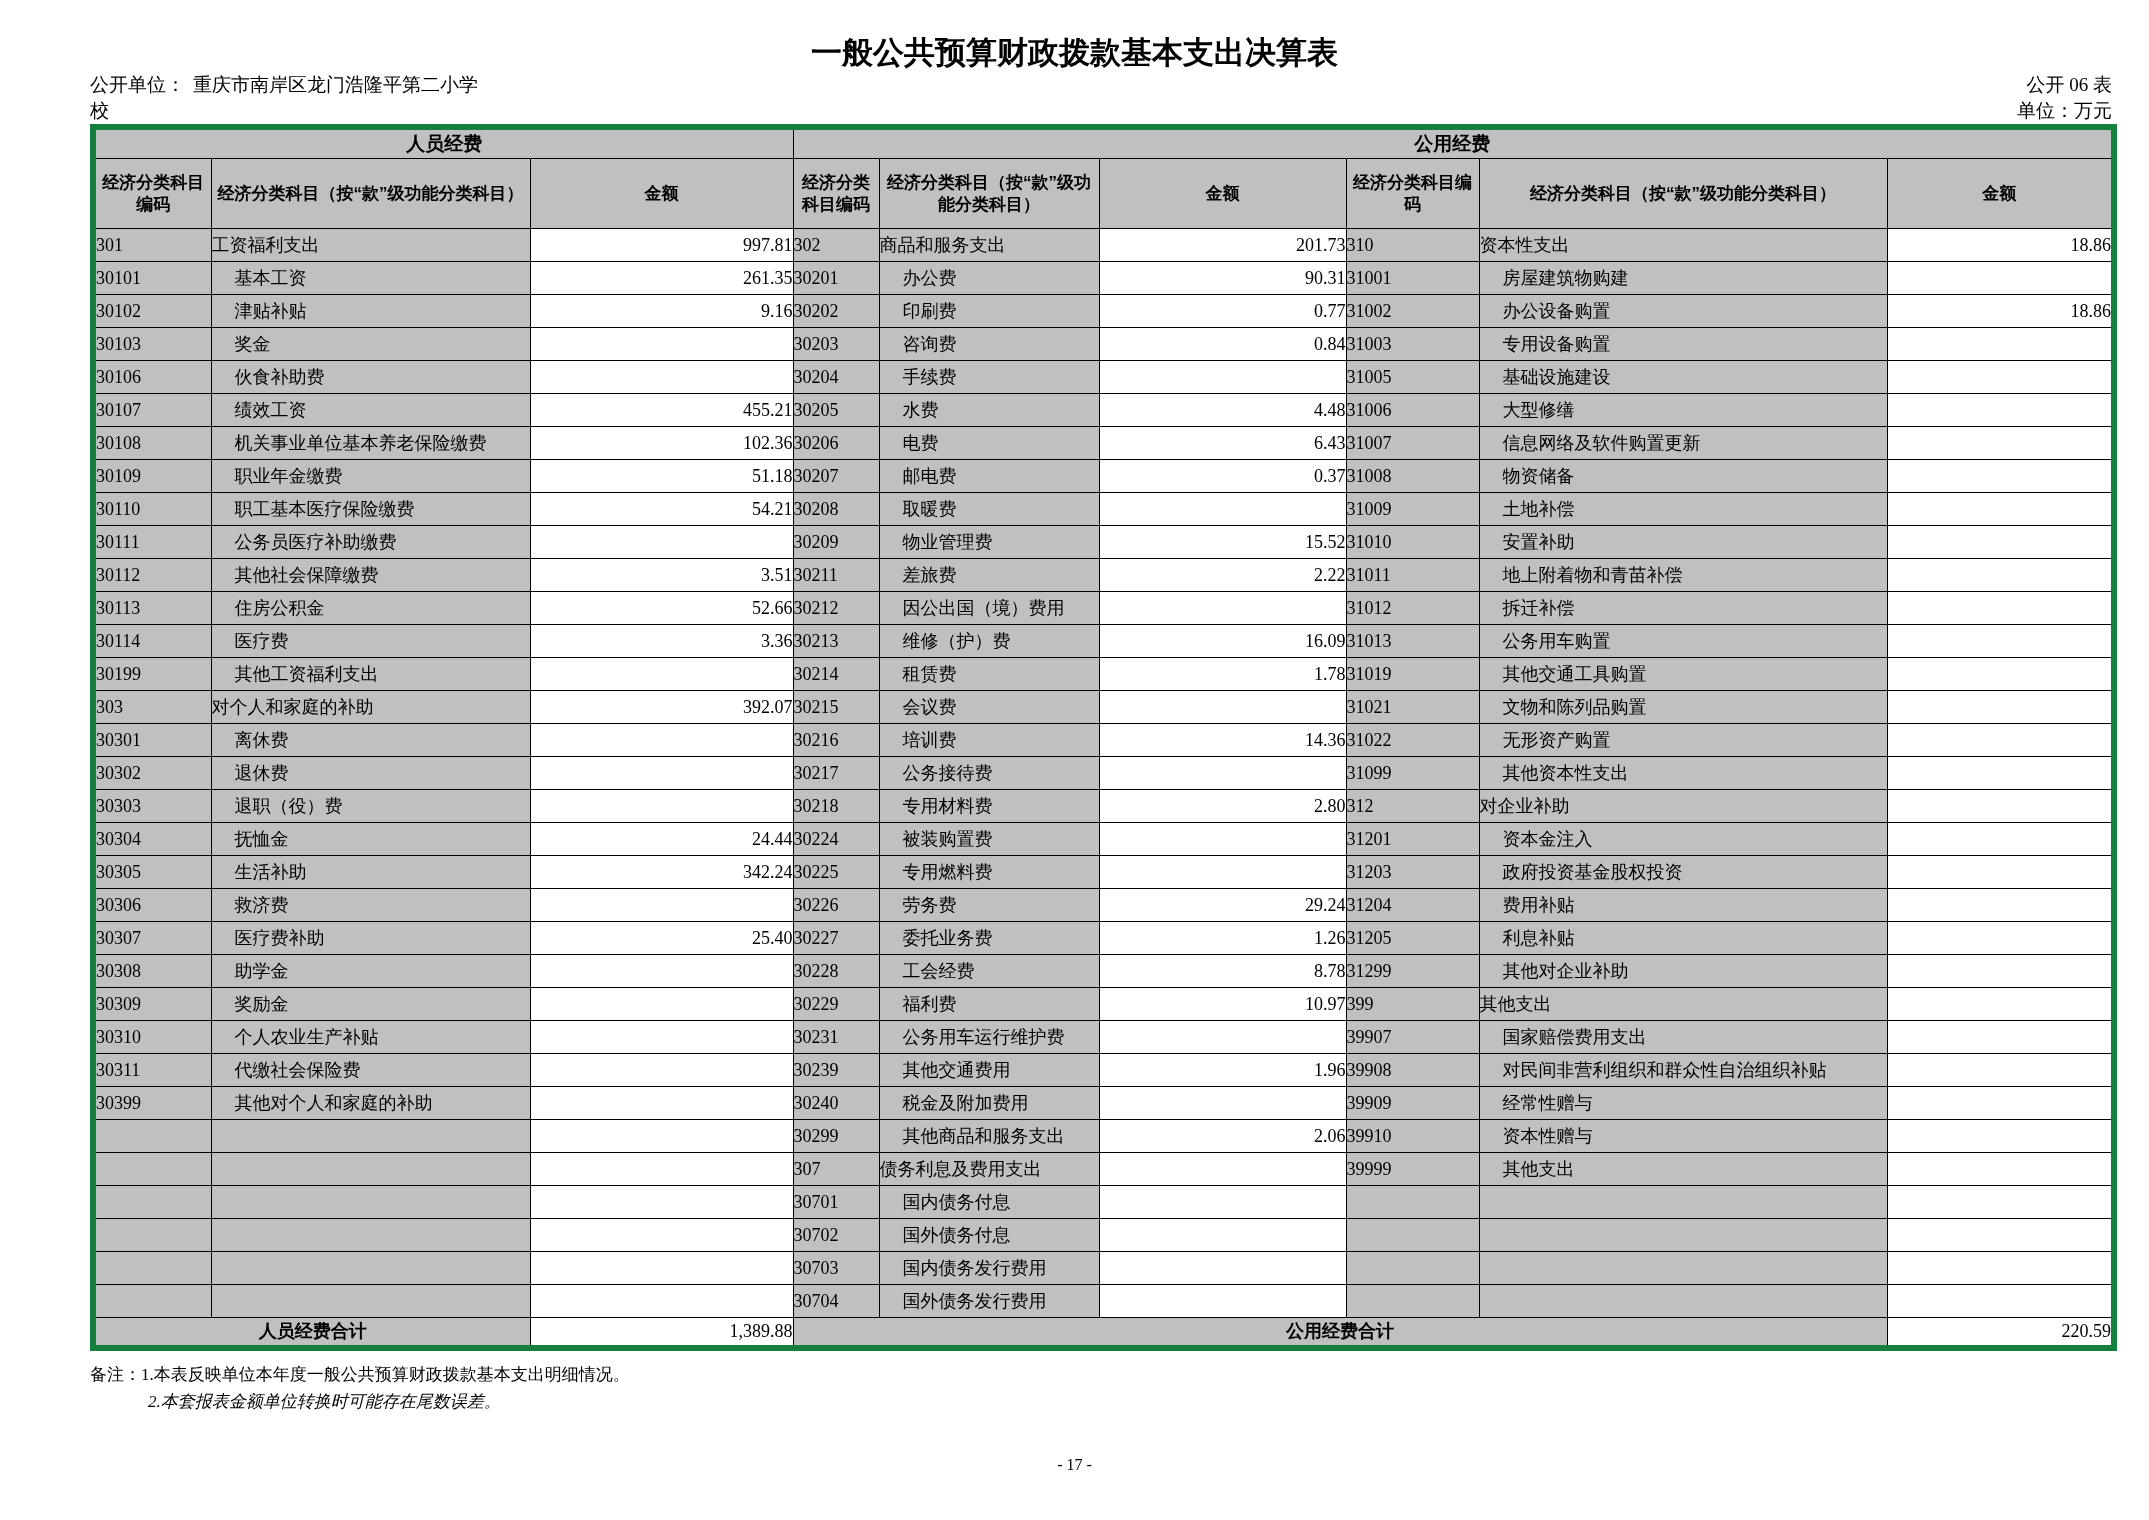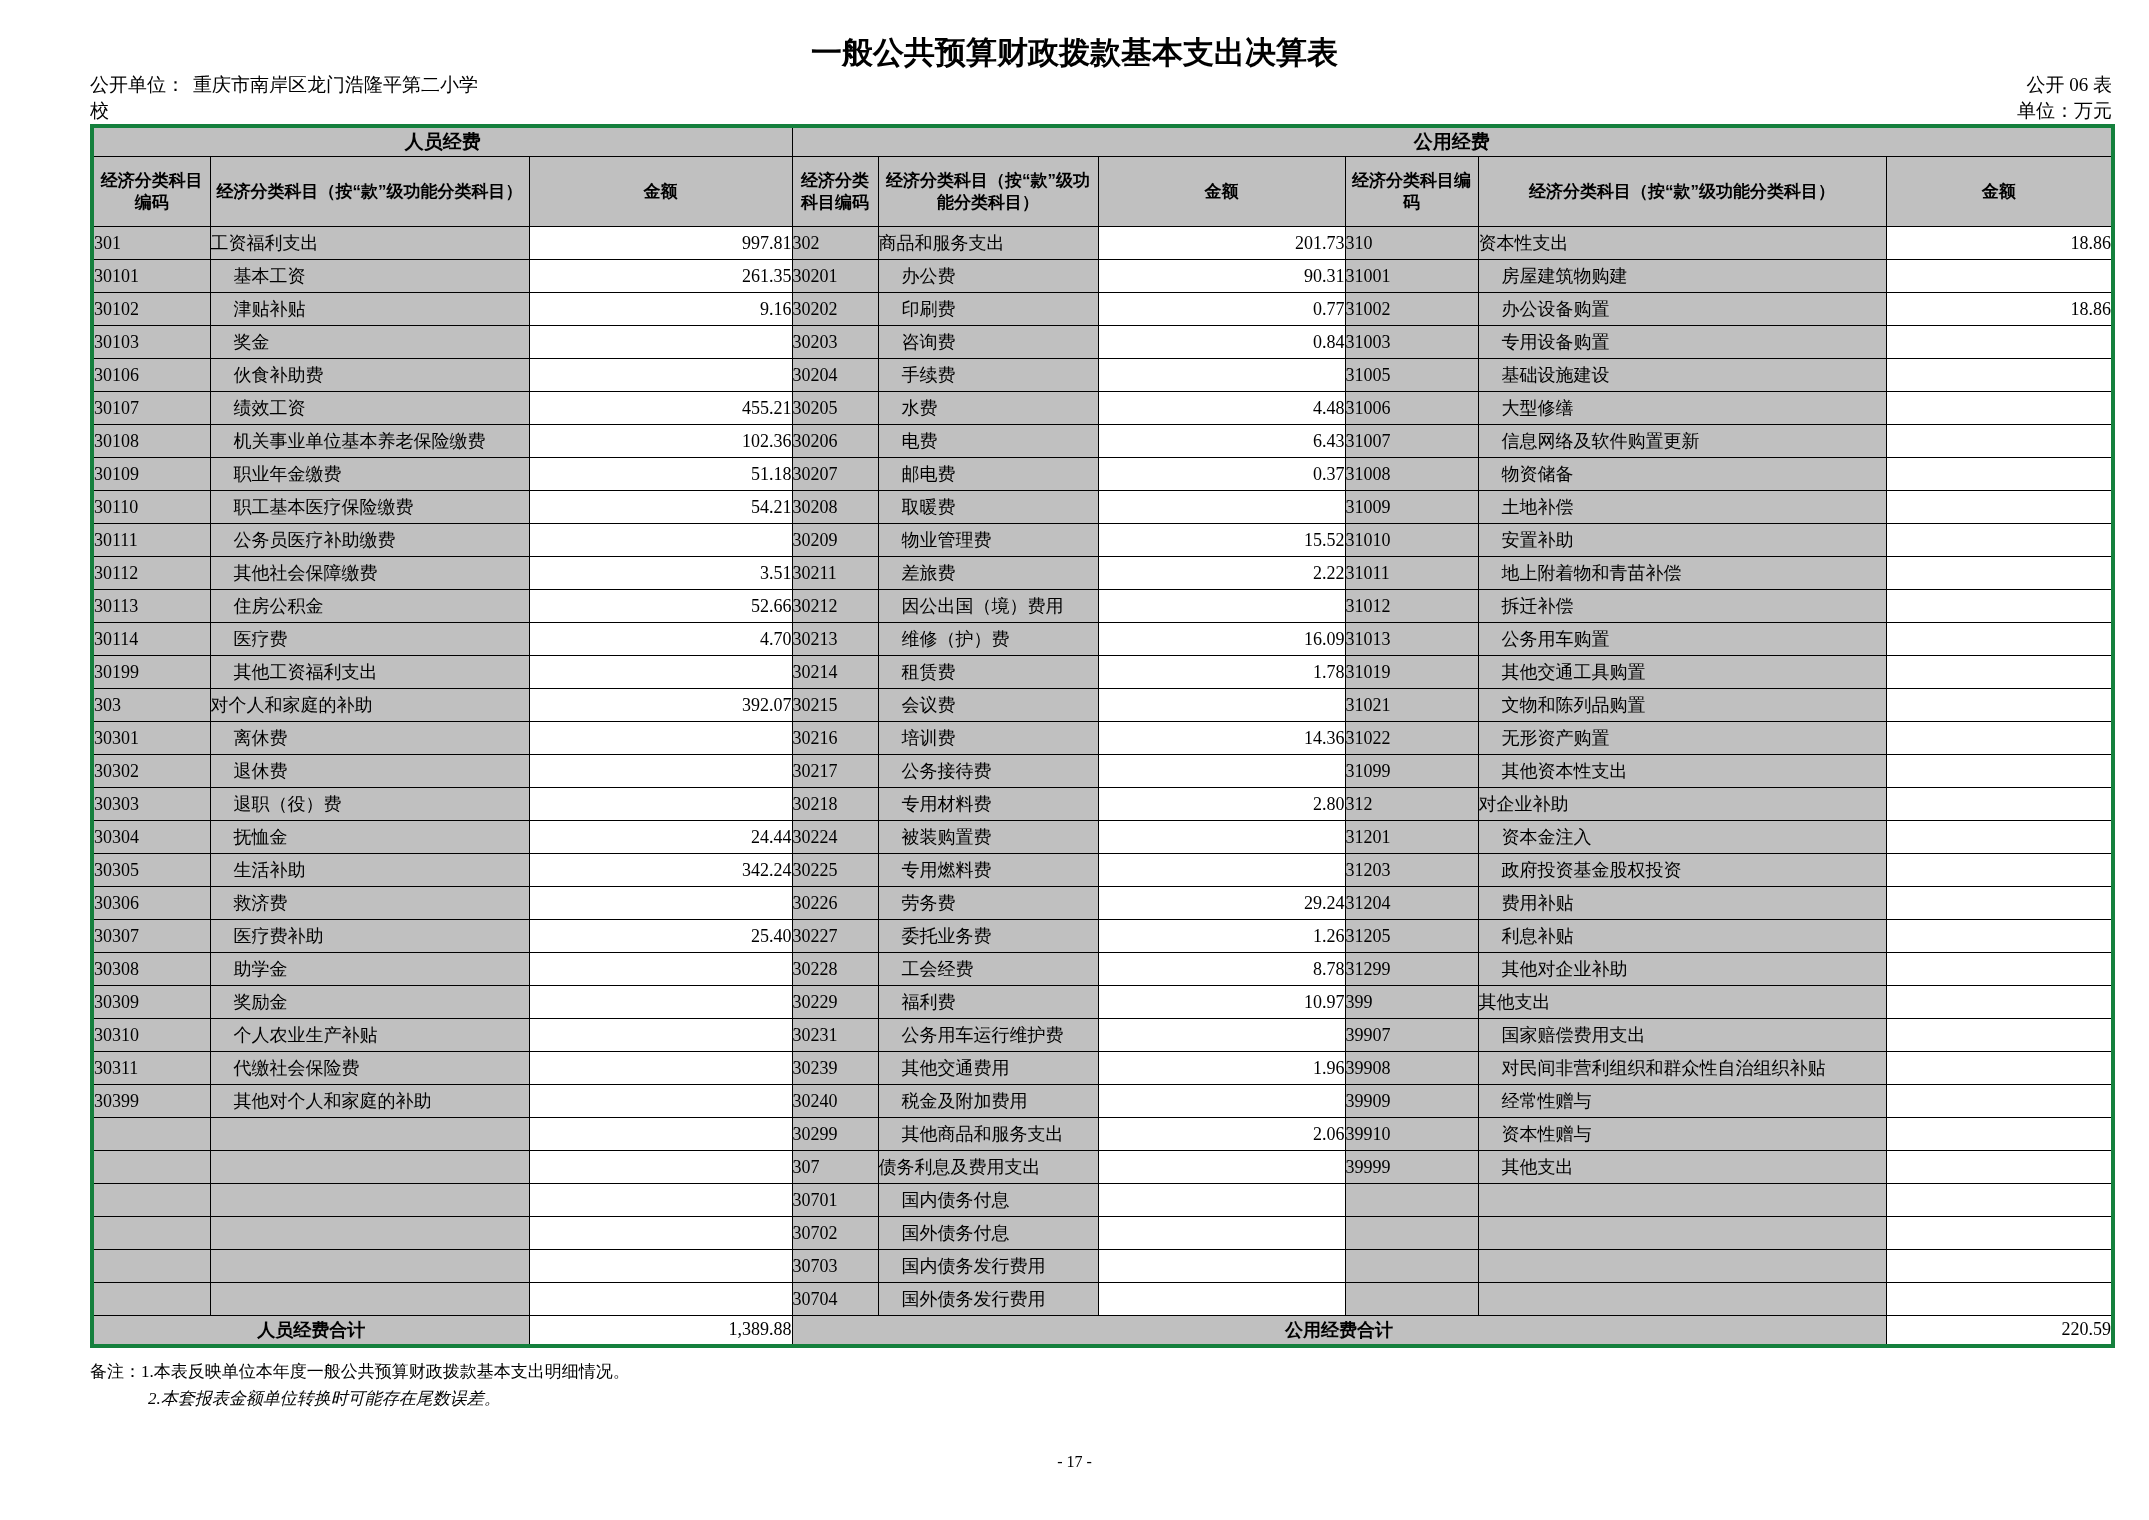--- a/index.html
+++ b/index.html
@@ -15,21 +15,21 @@
   }
   .meta{
     margin:2px 37px 0 90px;display:flex;justify-content:space-between;
     font-size:19px;line-height:26px;
   }
   .meta-left{width:402px;}
   .meta-left .lbl{margin-right:8px;}
   .meta-right{text-align:right;}
   table.budget{
     margin-left:90px;width:2021px;table-layout:fixed;
-    border-collapse:collapse;border:4px solid #15803d;
+    border-collapse:collapse;border:6px solid #15803d;
   }
   table.budget td,table.budget th{
     border:1px solid #000;padding:0;overflow:hidden;
     font-size:18px;font-weight:normal;
   }
   tr.group-row th{
     height:28px;background:#c0c0c0;text-align:center;vertical-align:middle;
     font-family:"Liberation Sans","DejaVu Sans",sans-serif;
     font-size:19px;font-weight:bold;
   }
@@ -227,21 +227,21 @@
         <td class="code">30212</td>
         <td class="label ind">因公出国（境）费用</td>
         <td class="amt"></td>
         <td class="code">31012</td>
         <td class="label ind">拆迁补偿</td>
         <td class="amt"></td>
       </tr>
       <tr>
         <td class="code">30114</td>
         <td class="label ind">医疗费</td>
-        <td class="amt">4.70</td>
+        <td class="amt">3.36</td>
         <td class="code">30213</td>
         <td class="label ind">维修（护）费</td>
         <td class="amt">16.09</td>
         <td class="code">31013</td>
         <td class="label ind">公务用车购置</td>
         <td class="amt"></td>
       </tr>
       <tr>
         <td class="code">30199</td>
         <td class="label ind">其他工资福利支出</td>

